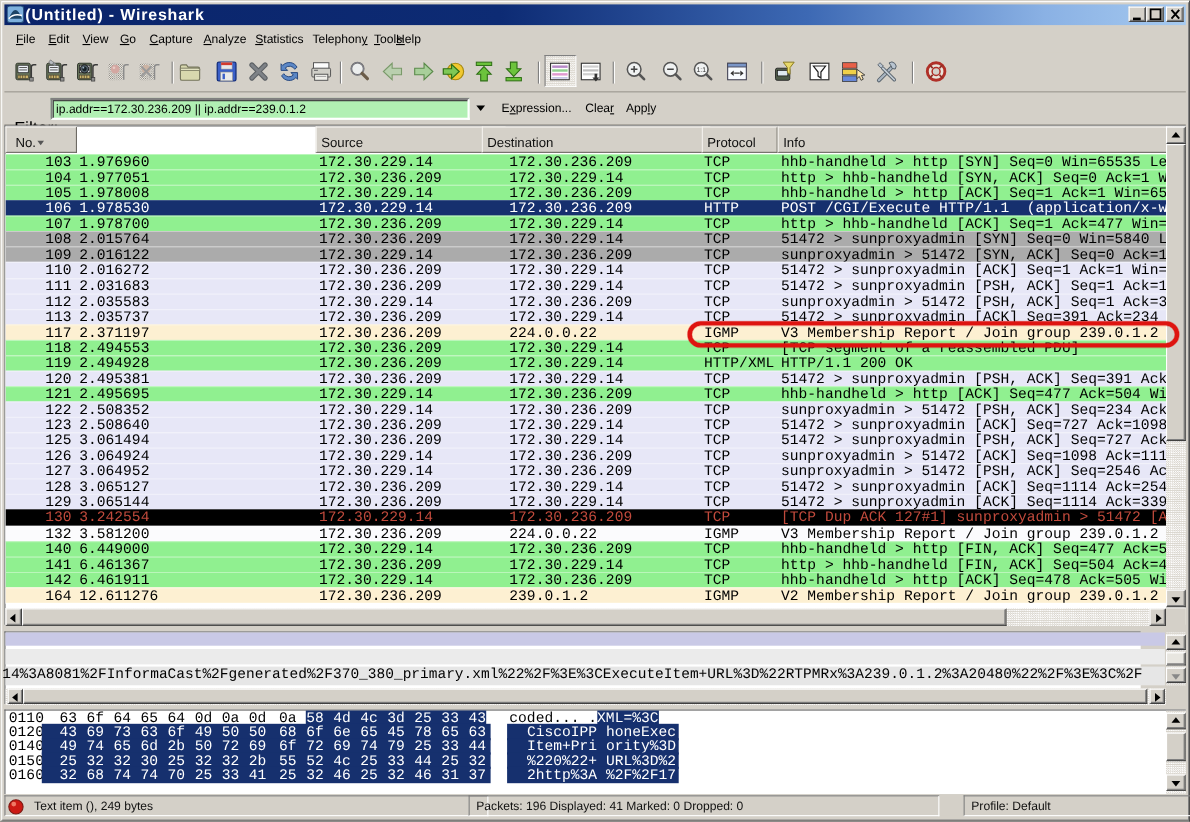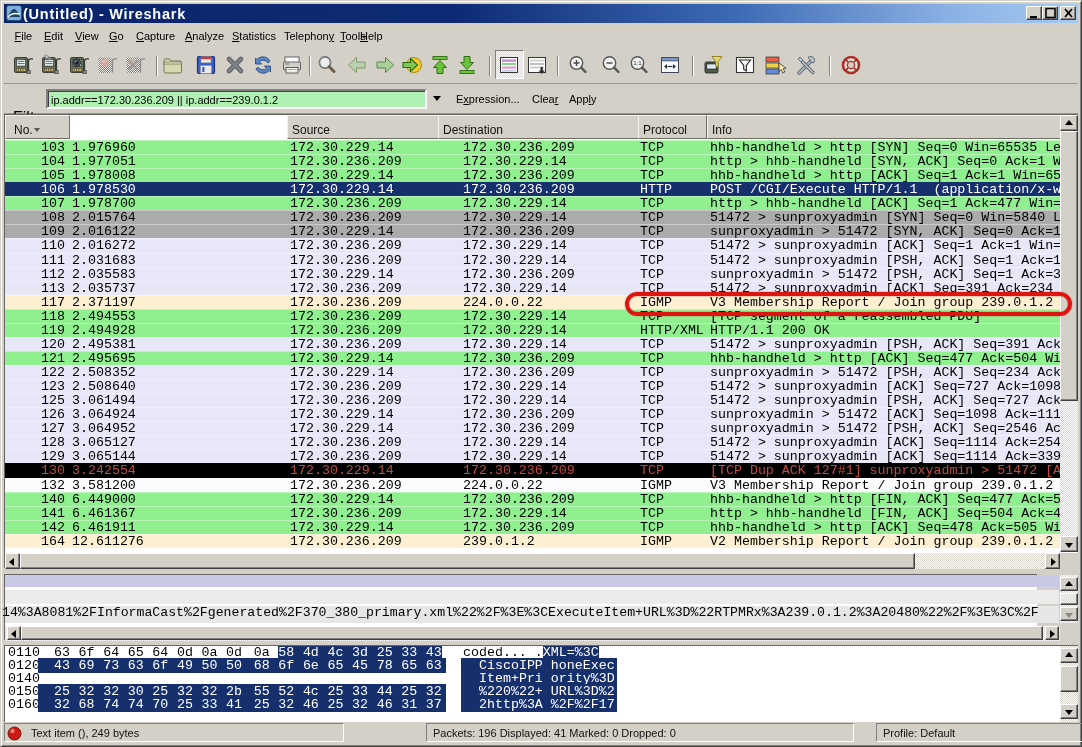--- a/index.html
+++ b/index.html
@@ -354,34 +354,34 @@
       <i class="arr" style="left:3px;top:3px;border-right:5px solid #000;border-left:none"></i>
     </div>
 <div class="sb" style="left:16px;top:51px;width:1022px;height:14px"></div>
 <div class="sb" style="left:1040px;top:51px;width:14px;height:14px">
       <i class="arr" style="left:4px;top:3px;border-left:5px solid #000;border-right:none"></i>
     </div>
 </div>
 <div id="hexpane">
 <div class="hrow"><span class="hoff">0110</span><span class="hb">63 6f 64 65 64 0d 0a 0d<span class="hgap"> 0a <span class="hsel">58 4d 4c 3d 25 33 43</span></span></span><span class="ha">coded... .<span class="hsel">XML=%3C</span></span></div>
 <div class="hrow"><span class="hoff">0120</span><span class="hb"><span class="hsel hpad">43 69 73 63 6f 49 50 50<span class="hgap"> 68 6f 6e 65 45 78 65 63</span></span></span><span class="ha"><span class="hsel hpad2">CiscoIPP honeExec</span></span></div>
-<div class="hrow"><span class="hoff">0140</span><span class="ha"><span class="hsel hpad2">Item+Pri ority%3D</span></span></div>
+<div class="hrow"><span class="hoff">0140</span><span class="hb"><span class="hsel hpad">49 74 65 6d 2b 50 72 69<span class="hgap"> 6f 72 69 74 79 25 33 44</span></span></span><span class="ha"><span class="hsel hpad2">Item+Pri ority%3D</span></span></div>
 <div class="hrow"><span class="hoff">0150</span><span class="hb"><span class="hsel hpad">25 32 32 30 25 32 32 2b<span class="hgap"> 55 52 4c 25 33 44 25 32</span></span></span><span class="ha"><span class="hsel hpad2">%220%22+ URL%3D%2</span></span></div>
 <div class="hrow"><span class="hoff">0160</span><span class="hb"><span class="hsel hpad">32 68 74 74 70 25 33 41<span class="hgap"> 25 32 46 25 32 46 31 37</span></span></span><span class="ha"><span class="hsel hpad2">2http%3A %2F%2F17</span></span></div>
 <div class="track" style="left:1055px;top:0;width:18px;height:77px;"></div>
 <div class="sb" style="left:1055px;top:2px;width:18px;height:15px">
       <i class="arr" style="left:4px;top:3px;border-bottom:5px solid #000;border-top:none"></i>
     </div>
 <div class="sb" style="left:1055px;top:20px;width:18px;height:26px"></div>
 <div class="sb" style="left:1055px;top:58px;width:18px;height:15px">
       <i class="arr" style="left:4px;top:5px;border-top:5px solid #000;border-bottom:none"></i>
     </div>
 </div>
 <div id="status">
-<div class="spanel" style="left:0px;width:340px">
+<div class="spanel" style="left:0px;width:440px">
       <div style="left:26px">Text item (), 249 bytes</div>
 <svg class="abs" style="left:2px;top:2px" width="15" height="15">
         <circle cx="7.5" cy="7.5" r="6.5" fill="#cc1a14" stroke="#7e1a14"></circle>
         <circle cx="5.5" cy="5" r="2.2" fill="#ef7a66"></circle>
       </svg>
 </div>
 <div class="spanel" style="left:422px;width:428px">
       <div>Packets: 196 Displayed: 41 Marked: 0 Dropped: 0</div>
     </div>
 <div class="spanel" style="left:872px;width:224px">

